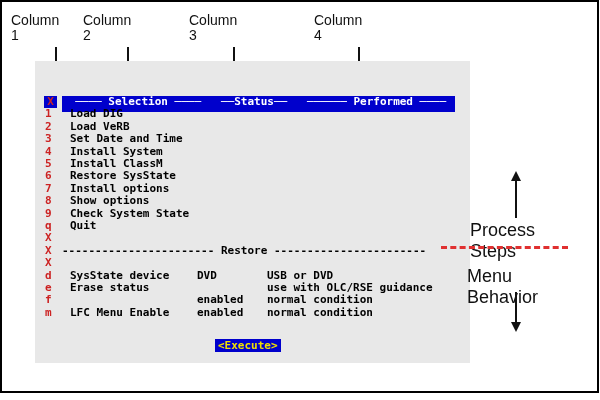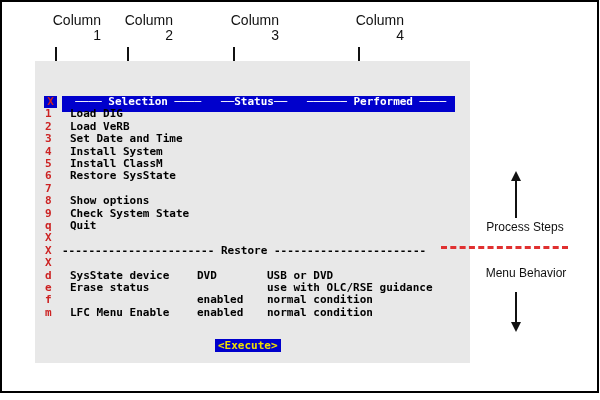--- a/index.html
+++ b/index.html
@@ -34,35 +34,35 @@
     position:absolute; left:27px; top:0; width:393px; height:16px;
     background:#0000cc; color:#ffffff; overflow:hidden;
   }
   .execute {
     position:absolute; left:180px; top:278px; height:13px; line-height:13px;
     padding:0 3px; background:#0000cc; color:#f0e000;
     font-family:"DejaVu Sans Mono", monospace; font-size:11px; font-weight:bold;
     cursor:pointer;
   }
   
-  .col-ann { position:absolute; width:90px; text-align:right; color:#111; }
+  .col-ann { position:absolute; width:90px; text-align:left; color:#111; }
   .col-ann .word { font-size:14px; line-height:16px; }
   .col-ann .num  { font-size:14px; line-height:15px; }
   .v-line { position:absolute; width:2px; background:#111; }
   .head-down {
     position:absolute; width:0; height:0;
     border-left:5px solid transparent; border-right:5px solid transparent;
     border-top:10px solid #111;
   }
   .head-up {
     position:absolute; width:0; height:0;
     border-left:5px solid transparent; border-right:5px solid transparent;
     border-bottom:10px solid #111;
   }
-  .side-label { position:absolute; font-size:12px; color:#111; text-align:center; }
+  .side-label { position:absolute; font-size:18px; color:#111; text-align:left; }
   .red-dash {
     position:absolute; left:441px; top:246px; width:127px; height:0;
     border-top:3px dashed #e03030;
   }
 </style>
 </head>
 <body>
 
 <div class="stage">
   <div class="frame"></div>
@@ -101,21 +101,21 @@
       <span class="cursor-cell">X</span>
       <span class="header-bar">  ──── Selection ────   ──Status──   ────── Performed ────</span>
     </div>
     <div id="menu-rows">
         <div class="trow" style="top: 47.4px;"><span class="key">1</span><span class="label">Load DIG</span></div>
         <div class="trow" style="top: 59.8px;"><span class="key">2</span><span class="label">Load VeRB</span></div>
         <div class="trow" style="top: 72.2px;"><span class="key">3</span><span class="label">Set Date and Time</span></div>
         <div class="trow" style="top: 84.6px;"><span class="key">4</span><span class="label">Install System</span></div>
         <div class="trow" style="top: 97px;"><span class="key">5</span><span class="label">Install ClassM</span></div>
         <div class="trow" style="top: 109.4px;"><span class="key">6</span><span class="label">Restore SysState</span></div>
-        <div class="trow" style="top: 121.8px;"><span class="key">7</span></div>
+        <div class="trow" style="top: 121.8px;"><span class="key">7</span><span class="label">Install options</span></div>
         <div class="trow" style="top: 134.2px;"><span class="key">8</span><span class="label">Show options</span></div>
         <div class="trow" style="top: 146.6px;"><span class="key">9</span><span class="label">Check System State</span></div>
         <div class="trow" style="top: 159px;"><span class="key">q</span><span class="label">Quit</span></div>
         <div class="trow" style="top: 171.4px;"><span class="key">X</span></div>
         <div class="trow" style="top: 183.8px;"><span class="key">X</span><span class="divider-text">----------------------- Restore -----------------------</span></div>
         <div class="trow" style="top: 196.2px;"><span class="key">X</span></div>
         <div class="trow" style="top: 208.6px;"><span class="key">d</span><span class="label">SysState device</span><span class="status">DVD</span><span class="performed">USB or DVD</span></div>
         <div class="trow" style="top: 221px;"><span class="key">e</span><span class="label">Erase status</span><span class="performed">use with OLC/RSE guidance</span></div>
         <div class="trow" style="top: 233.4px;"><span class="key">f</span><span class="status">enabled</span><span class="performed">normal condition</span></div>
         <div class="trow" style="top: 245.8px;"><span class="key">m</span><span class="label">LFC Menu Enable</span><span class="status">enabled</span><span class="performed">normal condition</span></div>

